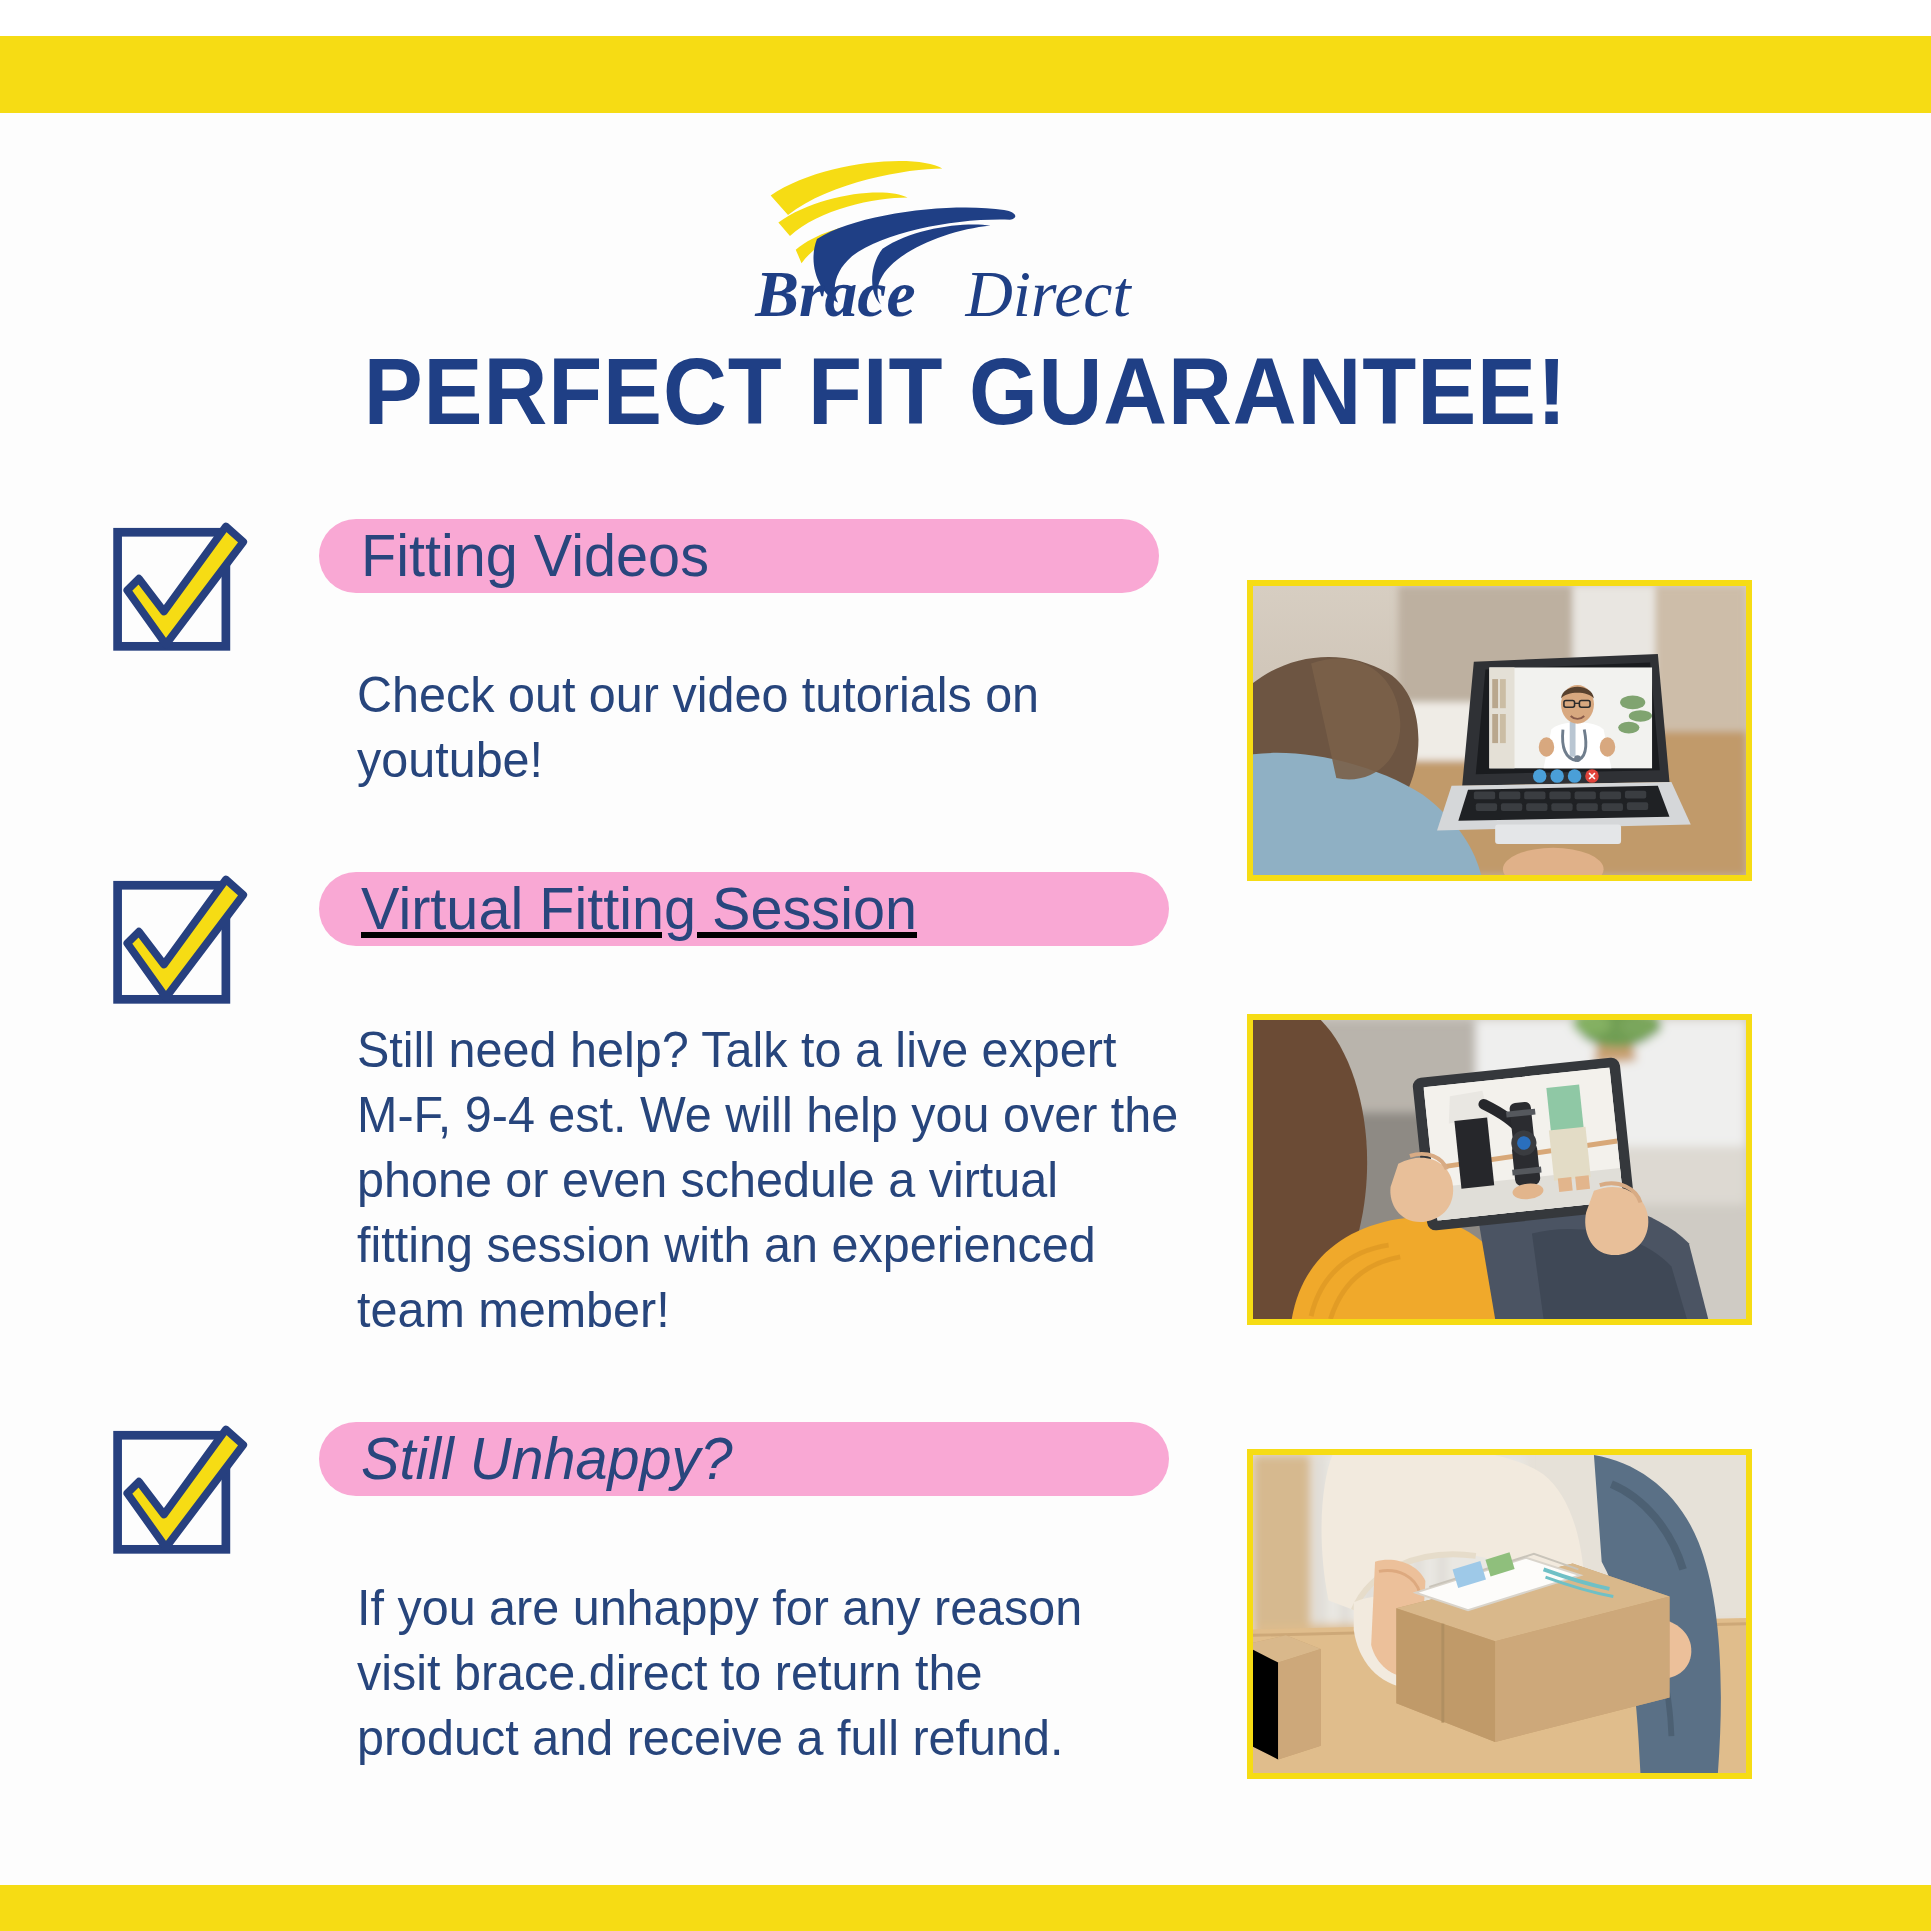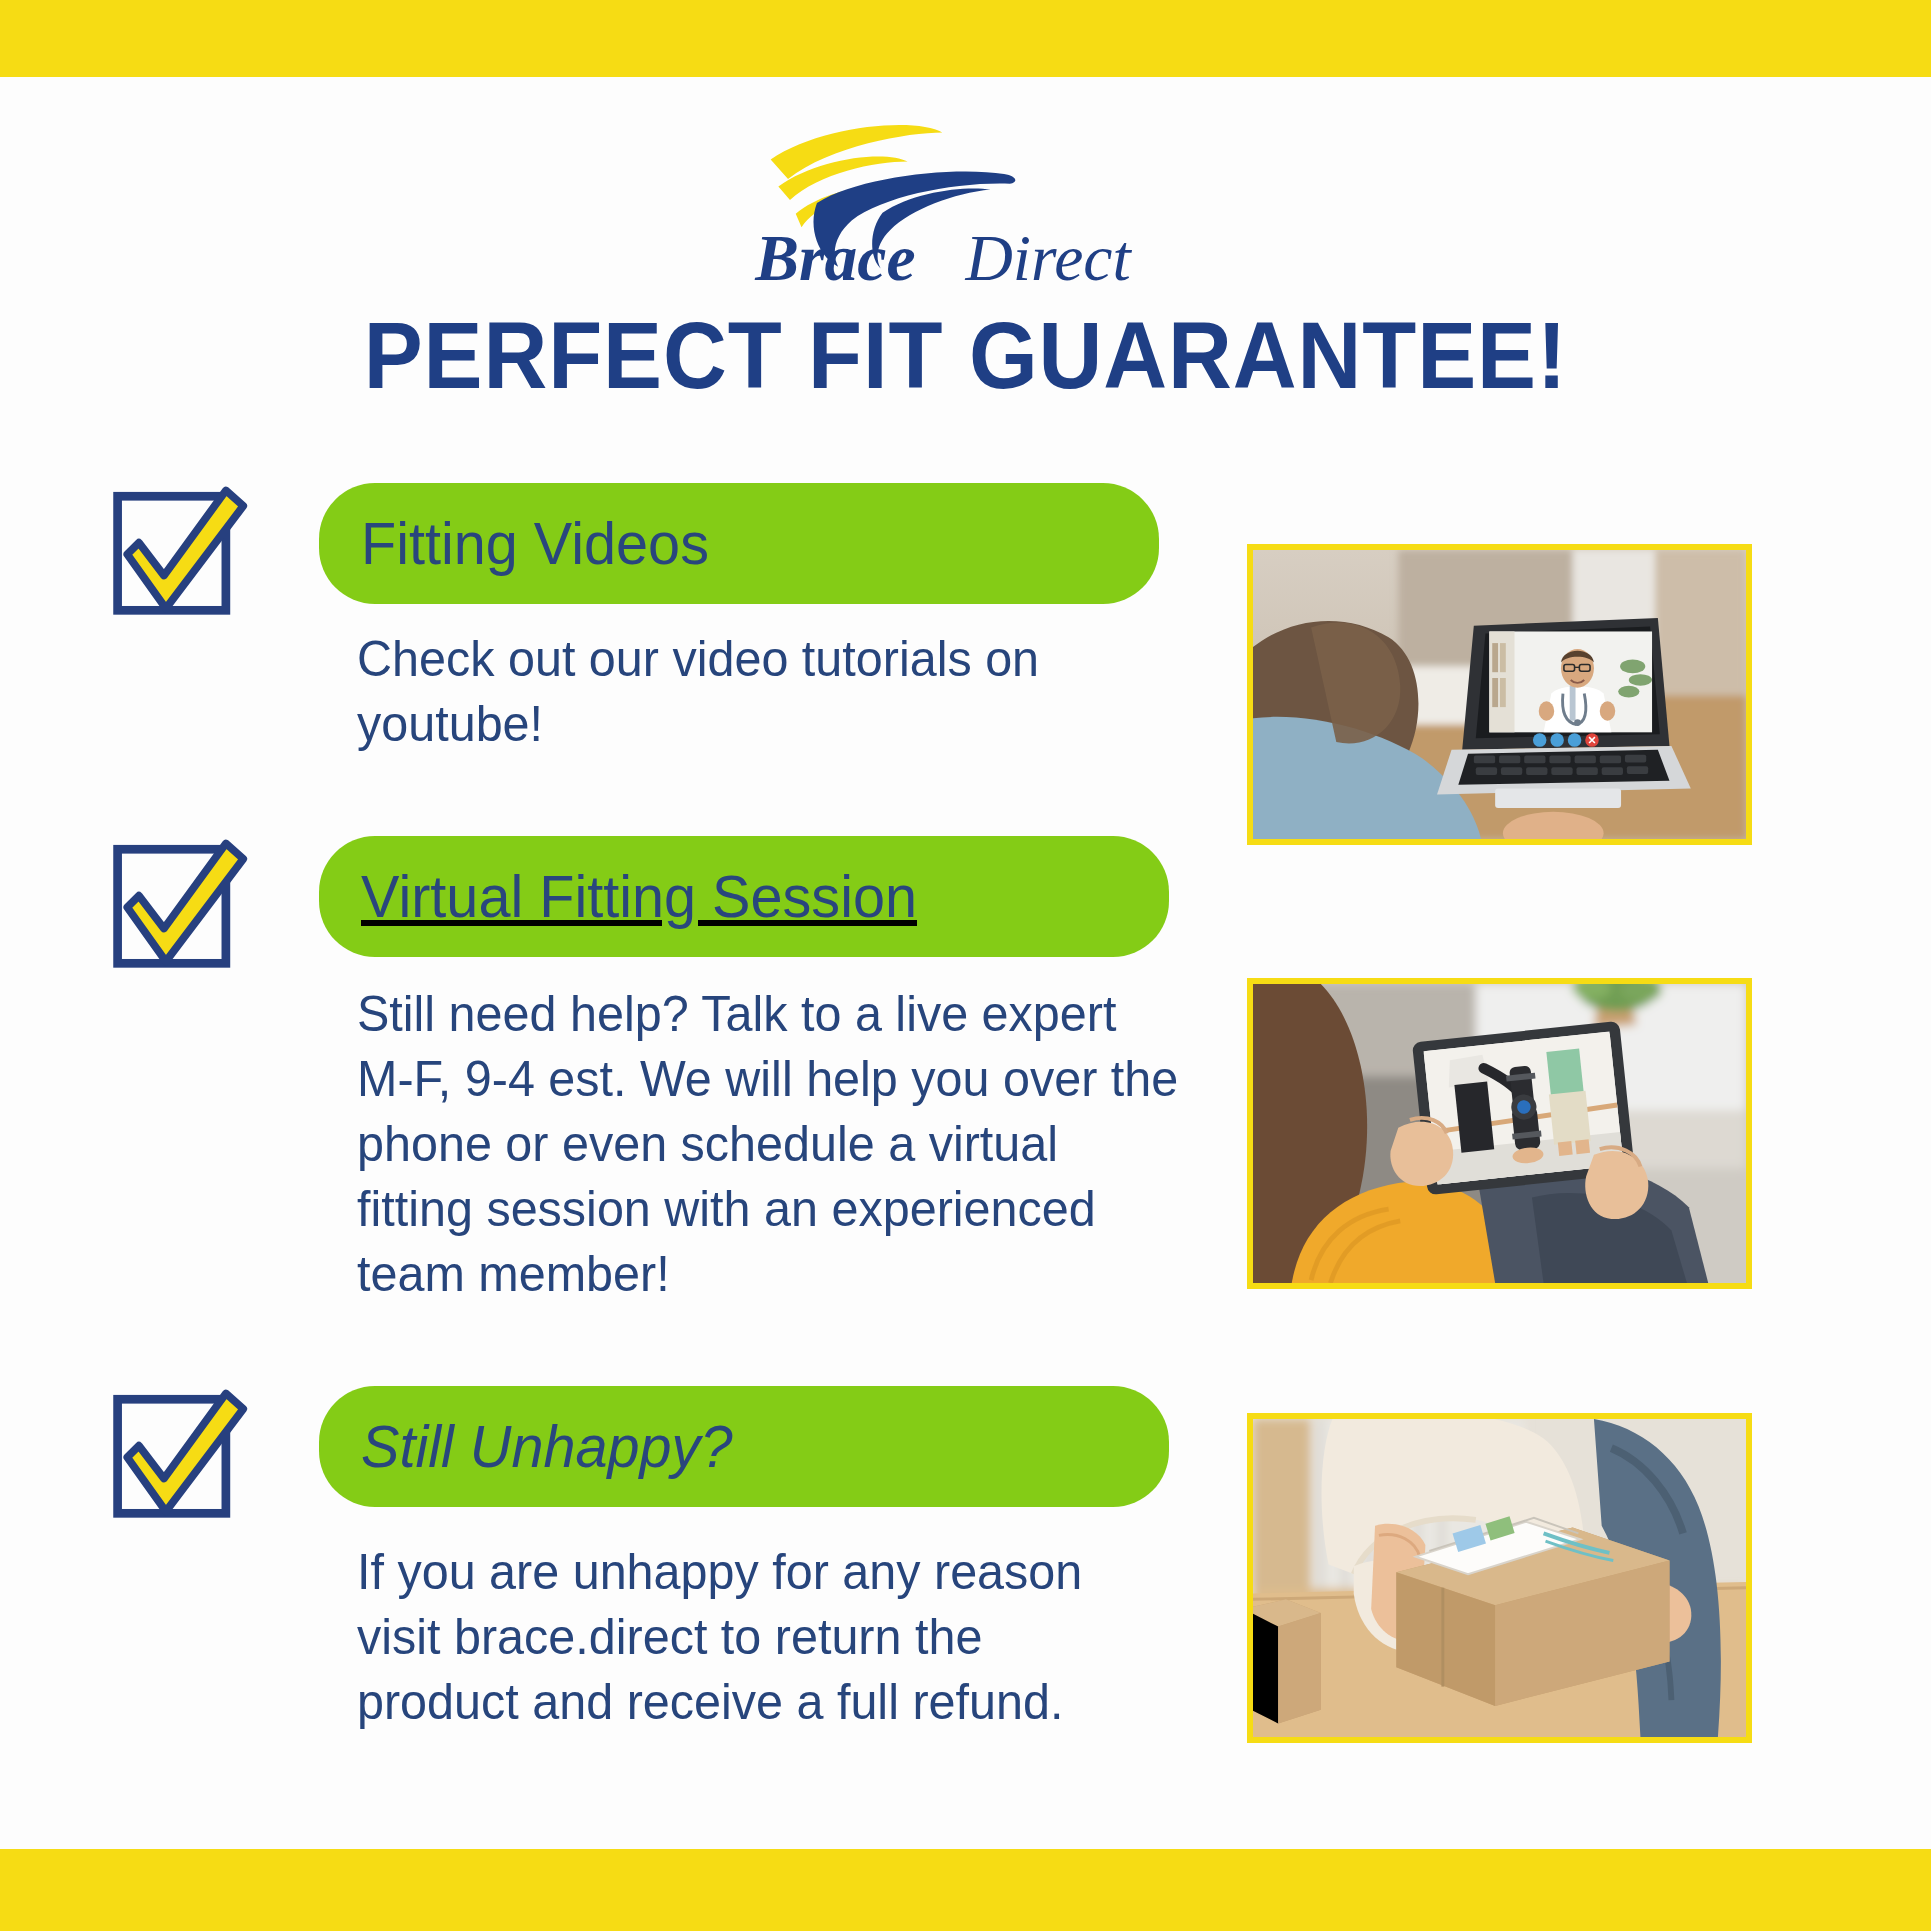--- a/index.html
+++ b/index.html
@@ -12,20 +12,21 @@
     height: 1931px;
     overflow: hidden;
     font-family: "Liberation Sans", sans-serif;
     position: relative;
   }
 
   .page {
     position: absolute;
     inset: 0;
     background: #fdfdfd;
+    margin-top: 36px;
   }
 
   
   .bar {
     position: absolute;
     left: 0;
     width: 1931px;
     background: #f6dc14;
   }
   .bar-top    { top: 0;      height: 77px; }
@@ -81,22 +82,22 @@
   }
   .sec-1 .cbox { top: 1.9px; }
   .sec-2 .cbox { top: 1.9px; }
   .sec-3 .cbox { top: 1.9px; }
 
   
   .pill {
     position: absolute;
     left: 319px;
     top: 9.7px;
-    height: 121px;
-    background: #84cc16;
+    height: 74px;
+    background: #f9a8d4;
     border-radius: 56px;
     display: flex;
     align-items: center;
     box-sizing: border-box;
     padding-left: 42px;
   }
   .sec-1 .pill { width: 840px; }
   .sec-2 .pill { width: 850px; text-decoration: underline; }
   .sec-3 .pill { width: 850px; font-style: italic; }
 

